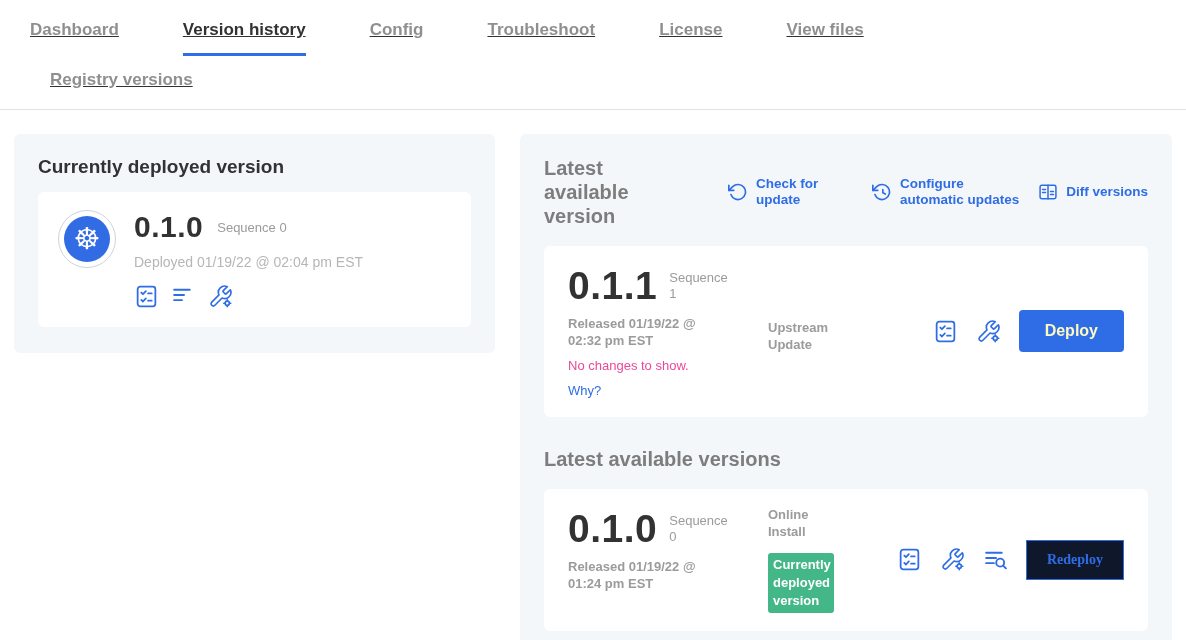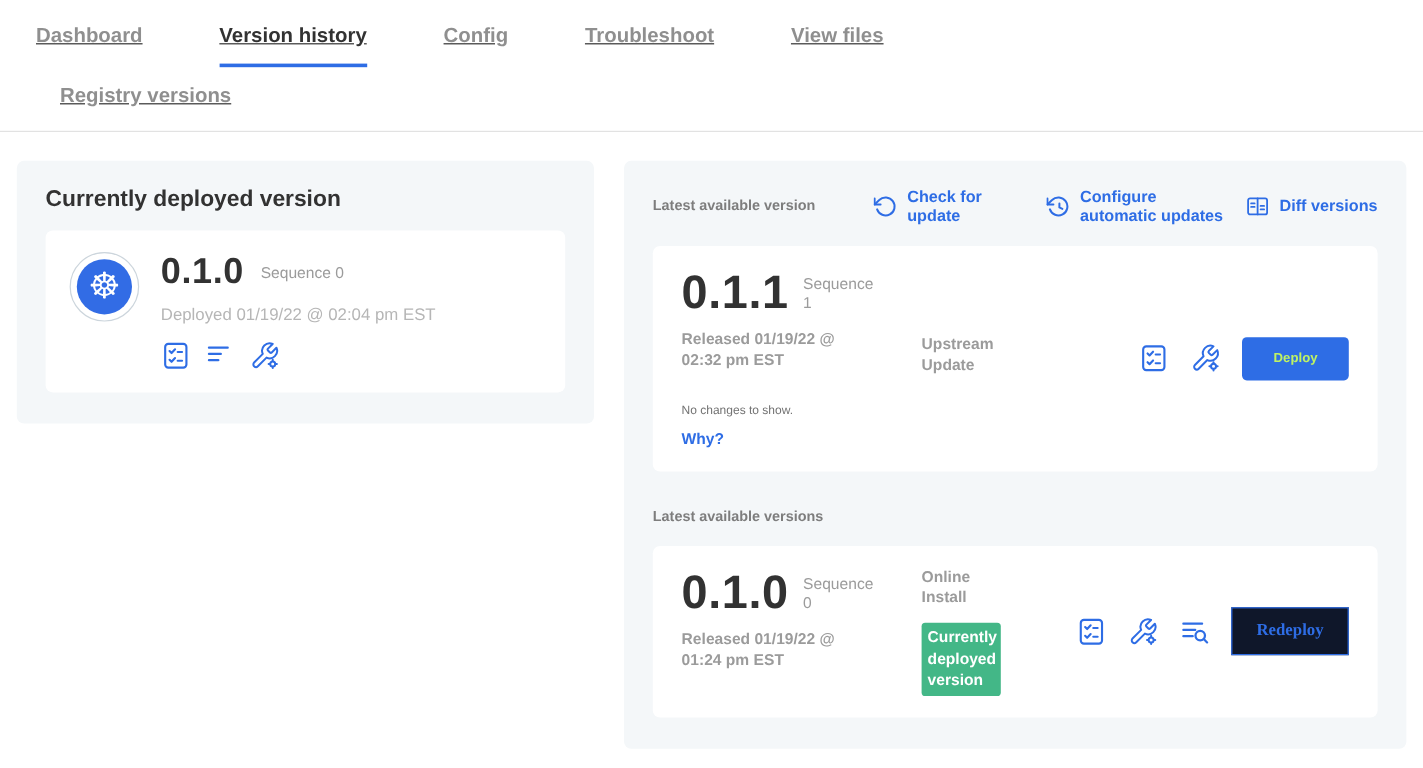--- a/index.html
+++ b/index.html
@@ -43,21 +43,21 @@
   }
   .tab.active{color:var(--dark);border-bottom-color:var(--blue);}
   .tabs-row2{padding-left:20px;}
   .tabs-row2 .tab{padding:14px 0 16px 0;}
   
   .main{display:flex;gap:25px;padding:24px 14px;align-items:flex-start;}
   .panel{background:var(--panel);border-radius:6px;}
   .left-panel{width:481px;flex-shrink:0;padding:22px 24px 26px;}
   .right-panel{flex:1;padding:22px 24px 26px;}
   .panel-title-dark{font-size:19px;font-weight:700;color:var(--dark);}
-  .panel-title-gray{font-size:12px;font-weight:700;color:#7d7d7d;line-height:1.2;}
+  .panel-title-gray{font-size:20px;font-weight:700;color:#7d7d7d;line-height:1.2;}
   
   .card{background:#fff;border-radius:6px;}
   .deployed-card{margin-top:14px;padding:18px 20px;display:flex;gap:18px;align-items:flex-start;}
   .k8s-outer{
     width:58px;height:58px;border-radius:50%;
     background:#fff;border:1px solid #ccd5dc;
     display:flex;align-items:center;justify-content:center;flex-shrink:0;
   }
   .k8s-inner{
     width:46px;height:46px;border-radius:50%;
@@ -88,52 +88,53 @@
   .action-link.diff{margin-left:auto;}
   .link-label{display:inline-block;}
   .w70{width:72px;}
   .w120{width:128px;}
   
   .version-card{margin-top:18px;padding:18px 24px;display:flex;align-items:flex-start;}
   .vc-col1{width:200px;flex-shrink:0;}
   .vc-col1 .version-number{font-size:39px;}
   .seq-wrap{font-size:13px;color:var(--muted);margin-left:12px;width:62px;line-height:1.25;}
   .released{margin-top:8px;font-size:13px;font-weight:700;color:var(--muted);width:155px;line-height:1.3;}
-  .no-changes{margin-top:28px;font-size:10px;color:#737373;}
-  .why-link{display:inline-block;margin-top:10px;font-size:13px;font-weight:700;color:var(--blue);text-decoration:none;cursor:pointer;}
+  .no-changes{margin-top:8px;font-size:13px;color:#ec4899;}
+  .why-link{display:inline-block;margin-top:10px;font-size:13px;font-weight:400;color:var(--blue);text-decoration:none;cursor:pointer;}
   .vc-col2{width:120px;flex-shrink:0;font-size:13px;font-weight:700;color:var(--muted);line-height:1.3;}
   .vc-col2.pad-top{padding-top:56px;}
   .source-label{display:block;width:80px;}
   .deployed-badge{
     margin-top:12px;display:inline-block;width:66px;
     background:var(--green);color:#fff;font-size:13px;font-weight:700;
     line-height:1.4;padding:3px 5px;border-radius:3px;
   }
   .vc-actions{margin-left:auto;display:flex;align-items:center;gap:18px;align-self:center;}
   .btn-primary{
-    background:var(--blue);color:#bef264;border:none;border-radius:4px;
-    font-family:inherit;font-size:11px;font-weight:700;
+    background:var(--blue);color:#fef9c3;border:none;border-radius:4px;
+    font-family:inherit;font-size:16px;font-weight:700;
     padding:12px 26px;cursor:pointer;
   }
   .btn-outline{
     background:#0f172a;color:var(--blue);border:1px solid var(--blue);border-radius:0;
     font-family:Liberation Serif, serif;font-size:14px;font-weight:700;
     padding:11px 20px;cursor:pointer;
   }
   .other-title{margin:30px 0 0 0;}
 </style>
 </head>
 <body>
 
 <div class="navbar">
   <div class="tabs-row">
     <a class="tab">Dashboard</a>
     <a class="tab active">Version history</a>
     <a class="tab">Config</a>
     <a class="tab">Troubleshoot</a>
+    <a class="tab">License</a>
     <a class="tab">View files</a>
   </div>
   <div class="tabs-row tabs-row2">
     <a class="tab">Registry versions</a>
   </div>
 </div>
 
 <div class="main">
 
   <div class="panel left-panel">

